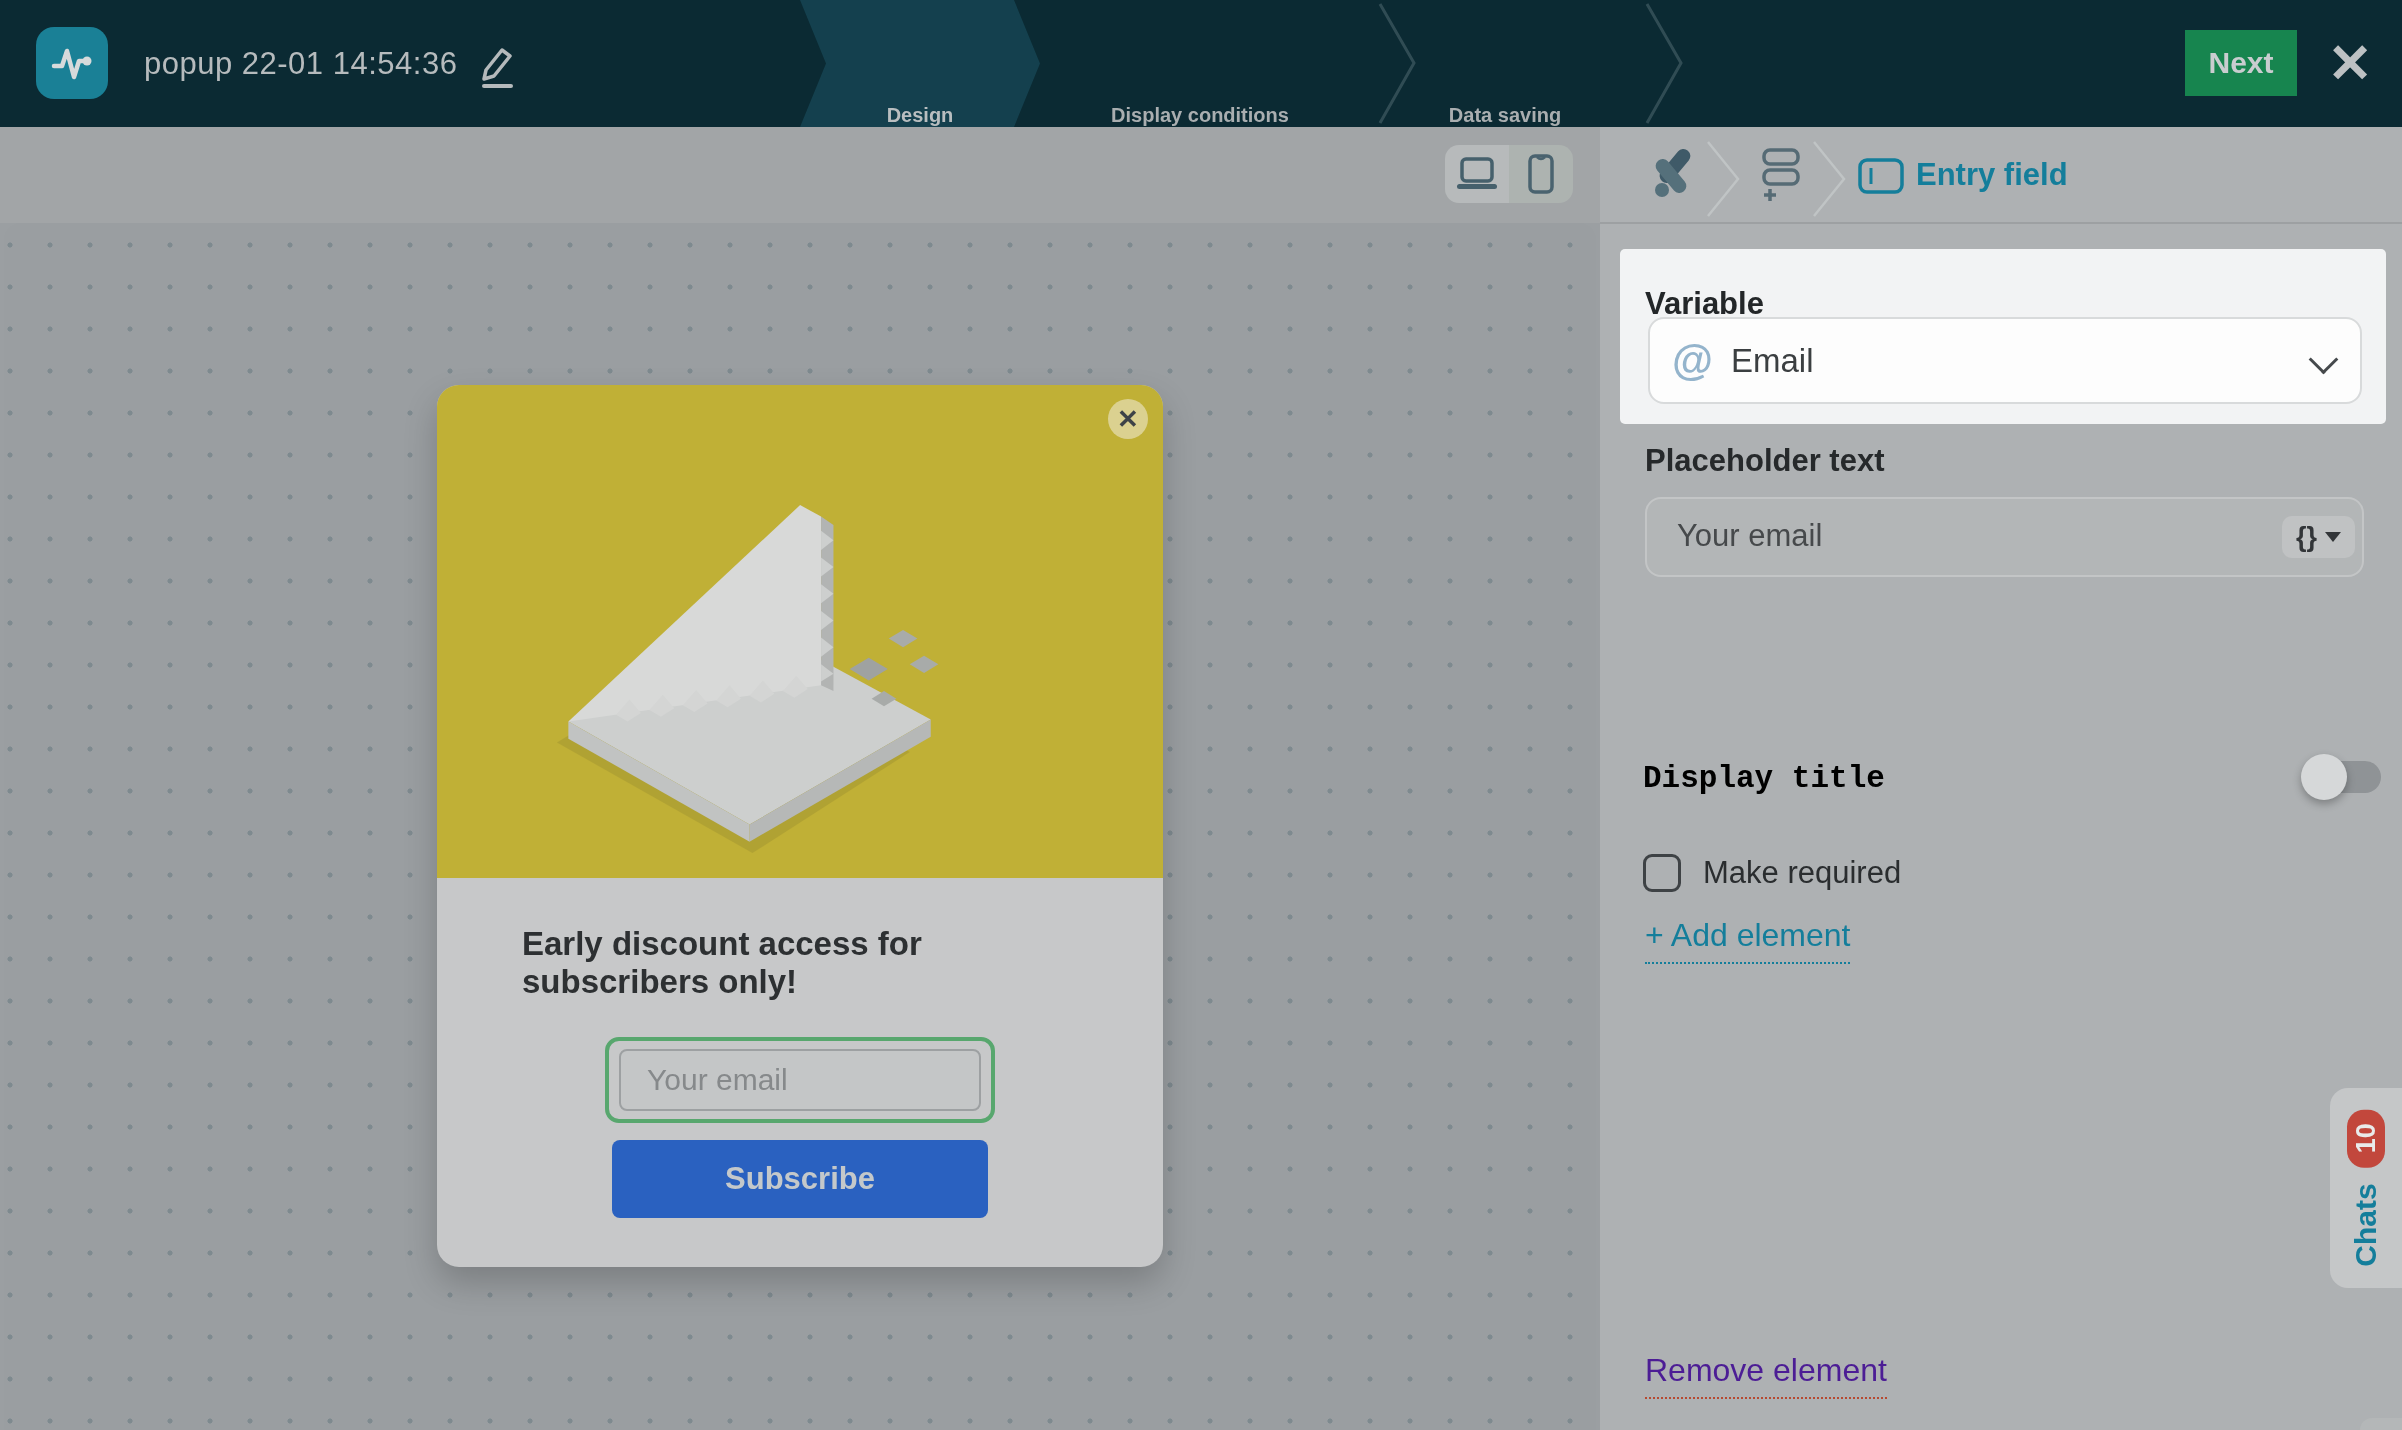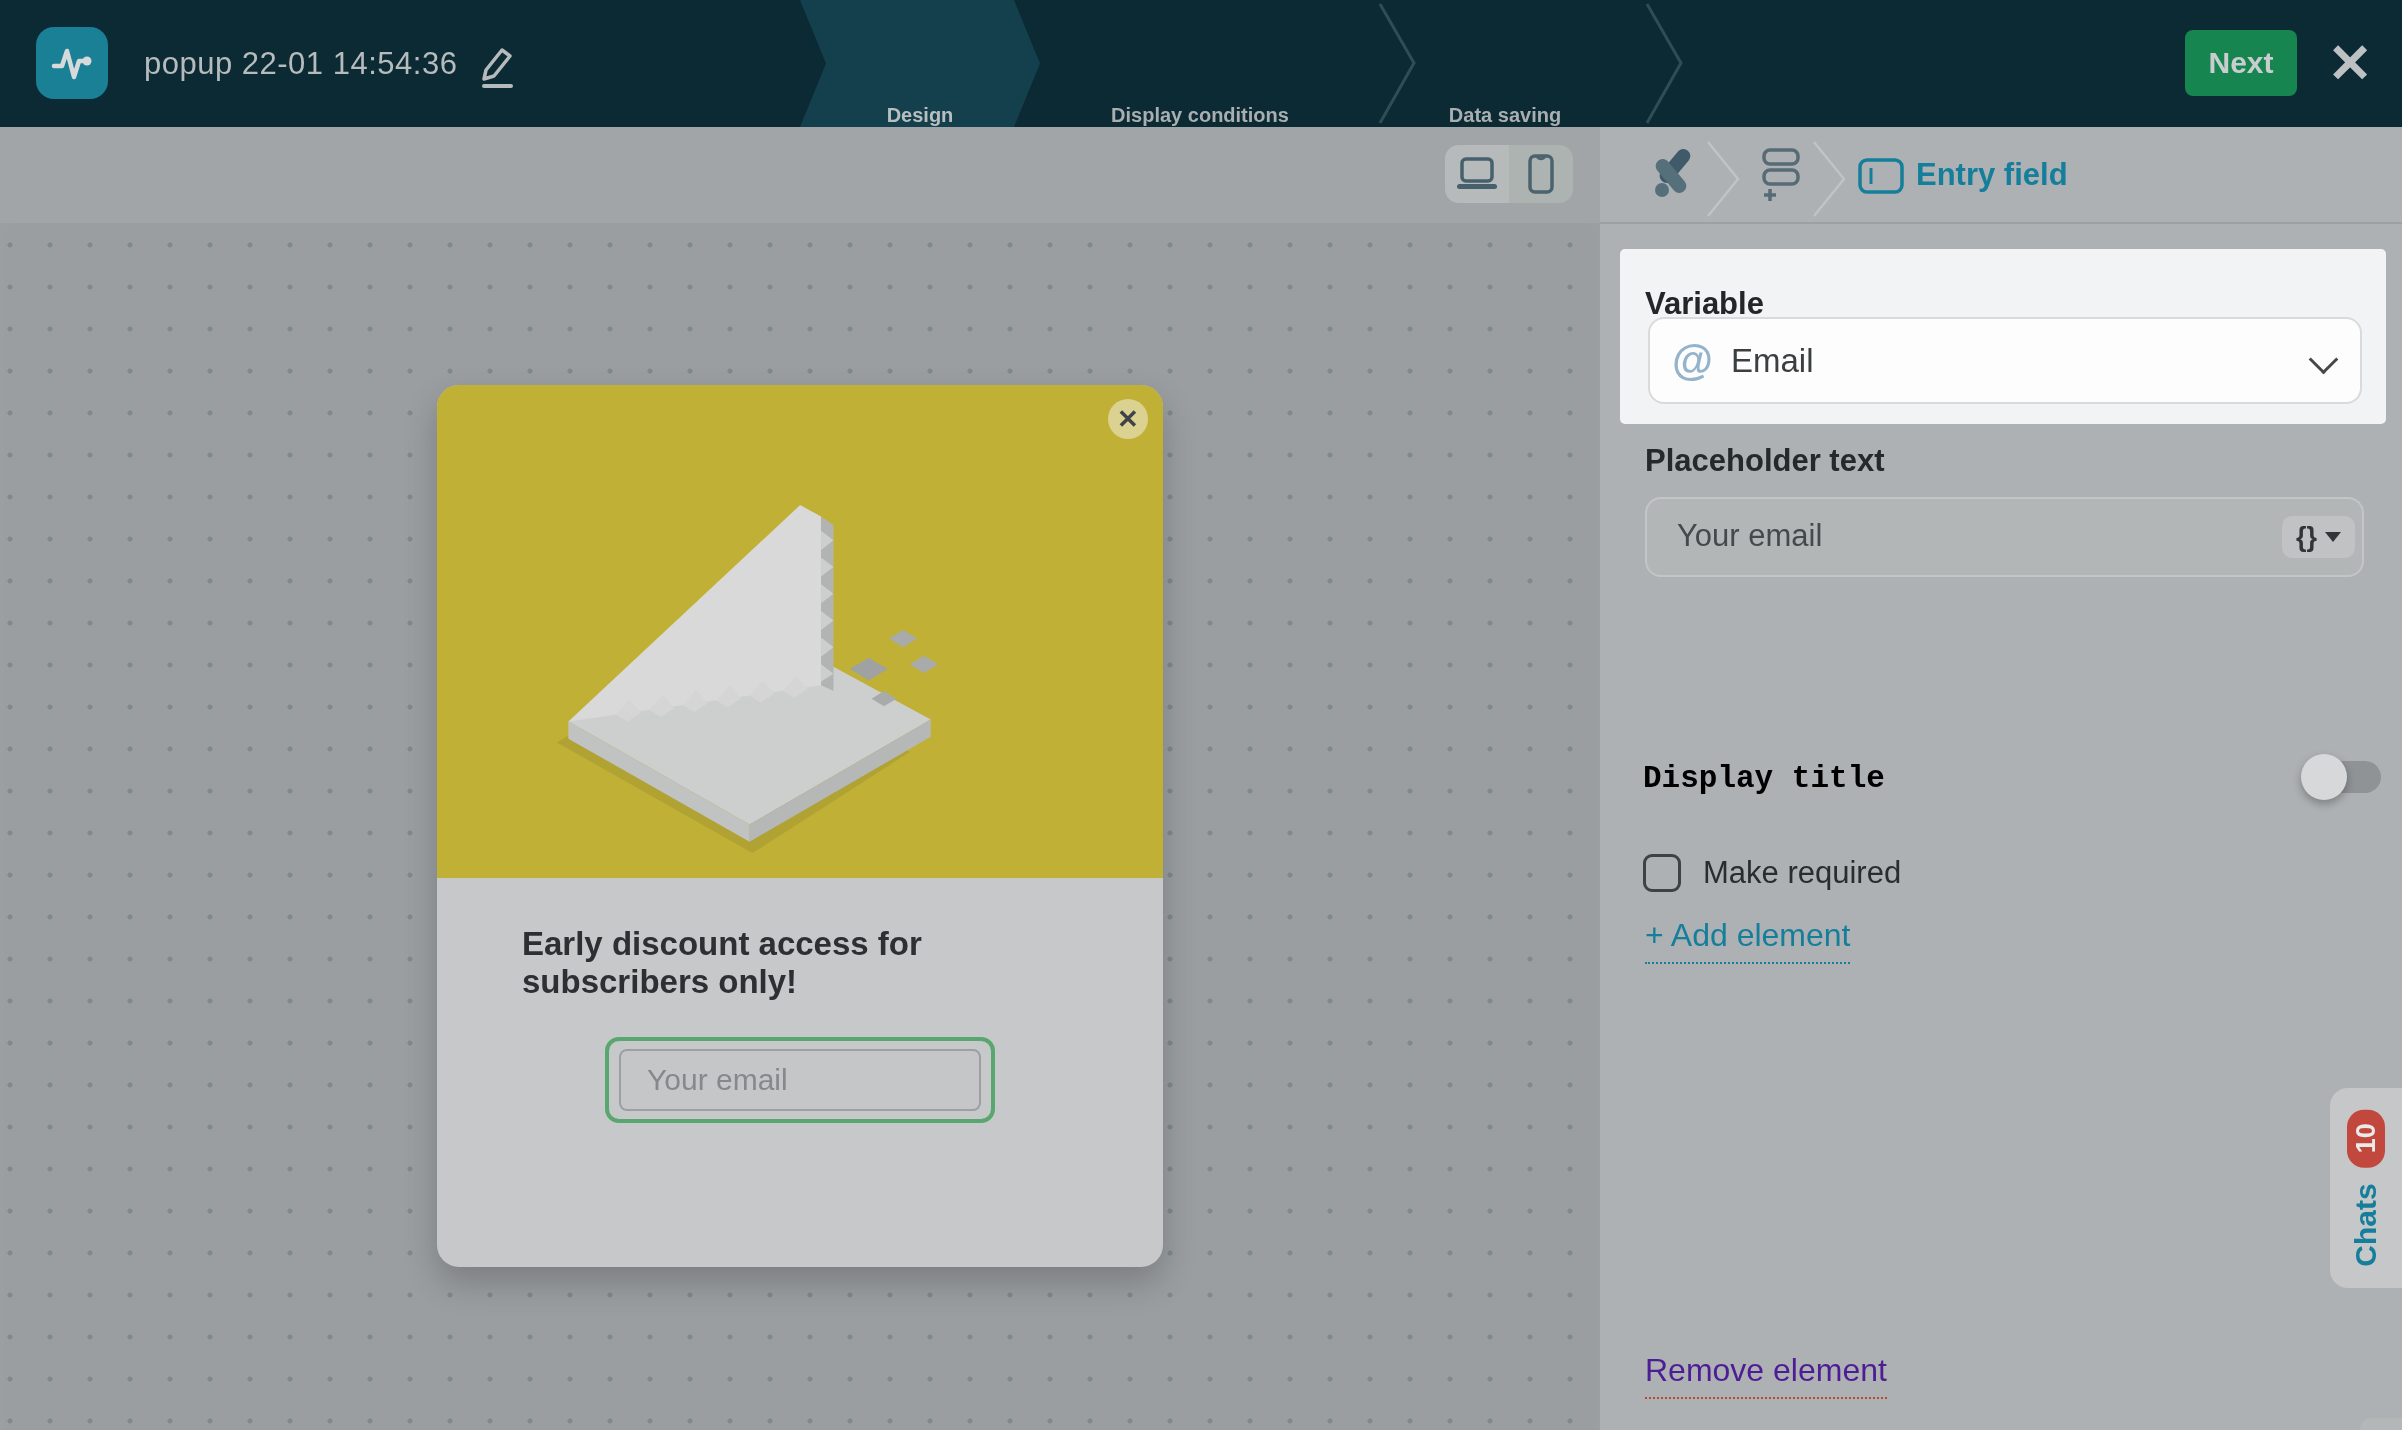--- a/index.html
+++ b/index.html
@@ -11,21 +11,21 @@
   .logo{position:absolute;left:36px;top:27px;width:72px;height:72px;border-radius:18px;background:#1a8096;
     display:flex;align-items:center;justify-content:center;}
   .doc-title{position:absolute;left:144px;top:0;height:127px;display:flex;align-items:center;
     color:#b6bbbd;font-size:31px;letter-spacing:.5px;}
   .edit-pencil{position:absolute;left:478px;top:44px;width:40px;height:44px;}
   .step{position:absolute;top:0;height:127px;display:flex;align-items:flex-end;justify-content:center;
     color:#a9aeb0;font-size:20px;font-weight:700;}
   .step.active{background:#14404e;color:#b9bec0;
     clip-path:polygon(0 0,calc(100% - 26px) 0,100% 50%,calc(100% - 26px) 100%,0 100%,26px 50%);}
   .sep{position:absolute;top:0;}
-  .next-btn{position:absolute;left:2185px;top:30px;width:112px;height:66px;border-radius:8px;
+  .next-btn{position:absolute;left:2185px;top:30px;width:112px;height:66px;border-radius:0;
     background:#17854f;color:#c9cdcf;font-size:30px;font-weight:700;border:none;
     display:flex;align-items:center;justify-content:center;cursor:pointer;}
   .tb-close{position:absolute;left:2318px;top:26px;width:64px;height:74px;color:#bdc1c3;
     font-size:54px;font-weight:700;display:flex;align-items:center;justify-content:center;cursor:pointer;}
 
   
   .canvas-strip{position:absolute;left:0;top:127px;width:1600px;height:96px;background:#a2a5a7;}
   .device-toggle{position:absolute;left:1445px;top:145px;width:128px;height:58px;border-radius:14px;
     overflow:hidden;display:flex;}
   .device-half{width:64px;height:58px;display:flex;align-items:center;justify-content:center;}
@@ -213,20 +213,21 @@
       <div class="popup-close">
         <span>✕</span>
       </div>
     </div>
     <div class="popup-headline">Early discount access for subscribers only!</div>
     <div class="email-ring">
       <div class="email-inner">
         <input type="text" placeholder="Your email" style="">
       </div>
     </div>
+    <button class="subscribe-btn">Subscribe</button>
   </div>
 
   <div class="panel">
     <div class="panel-head"></div>
   </div>
 
   <div class="crumb-icon" style="left:1650px;top:148px;">
     <svg width="46" height="50" viewBox="0 0 46 50">
       <rect x="18" y="-2" width="14" height="40" rx="7" transform="rotate(40 25 18)" fill="#3f5a68"></rect>
       <rect x="14" y="8" width="14" height="40" rx="7" transform="rotate(-40 21 28)" fill="#55707b"></rect>

